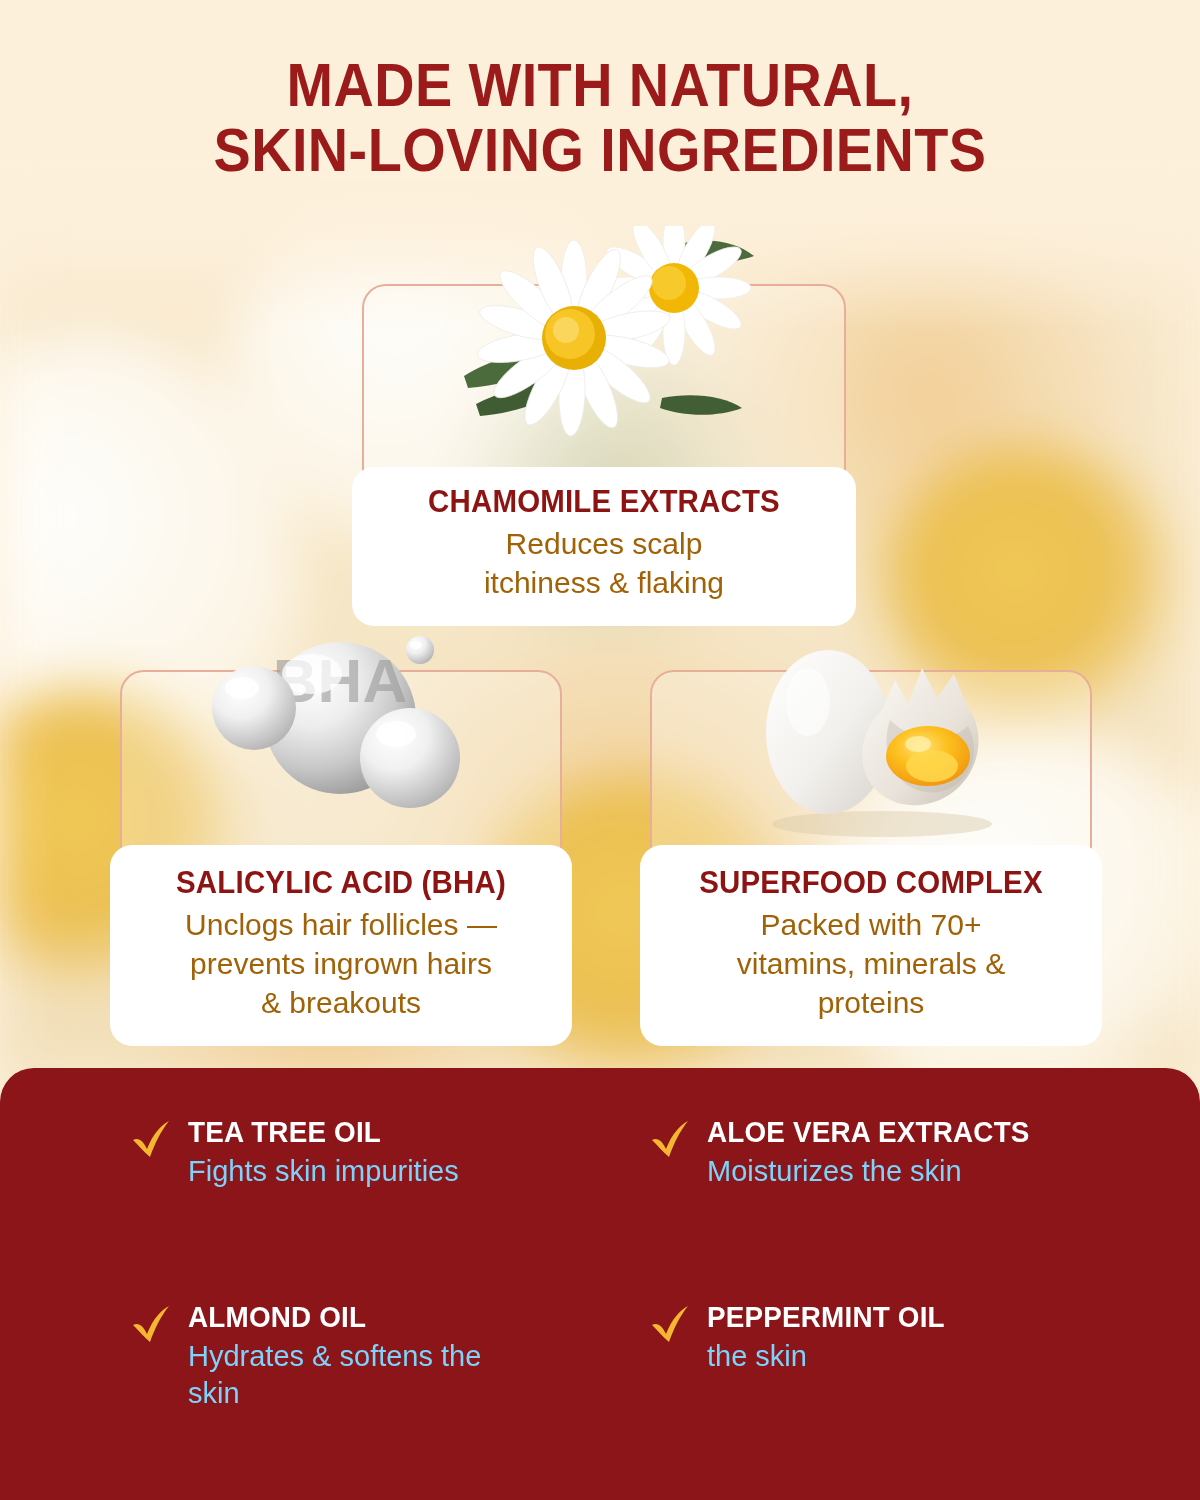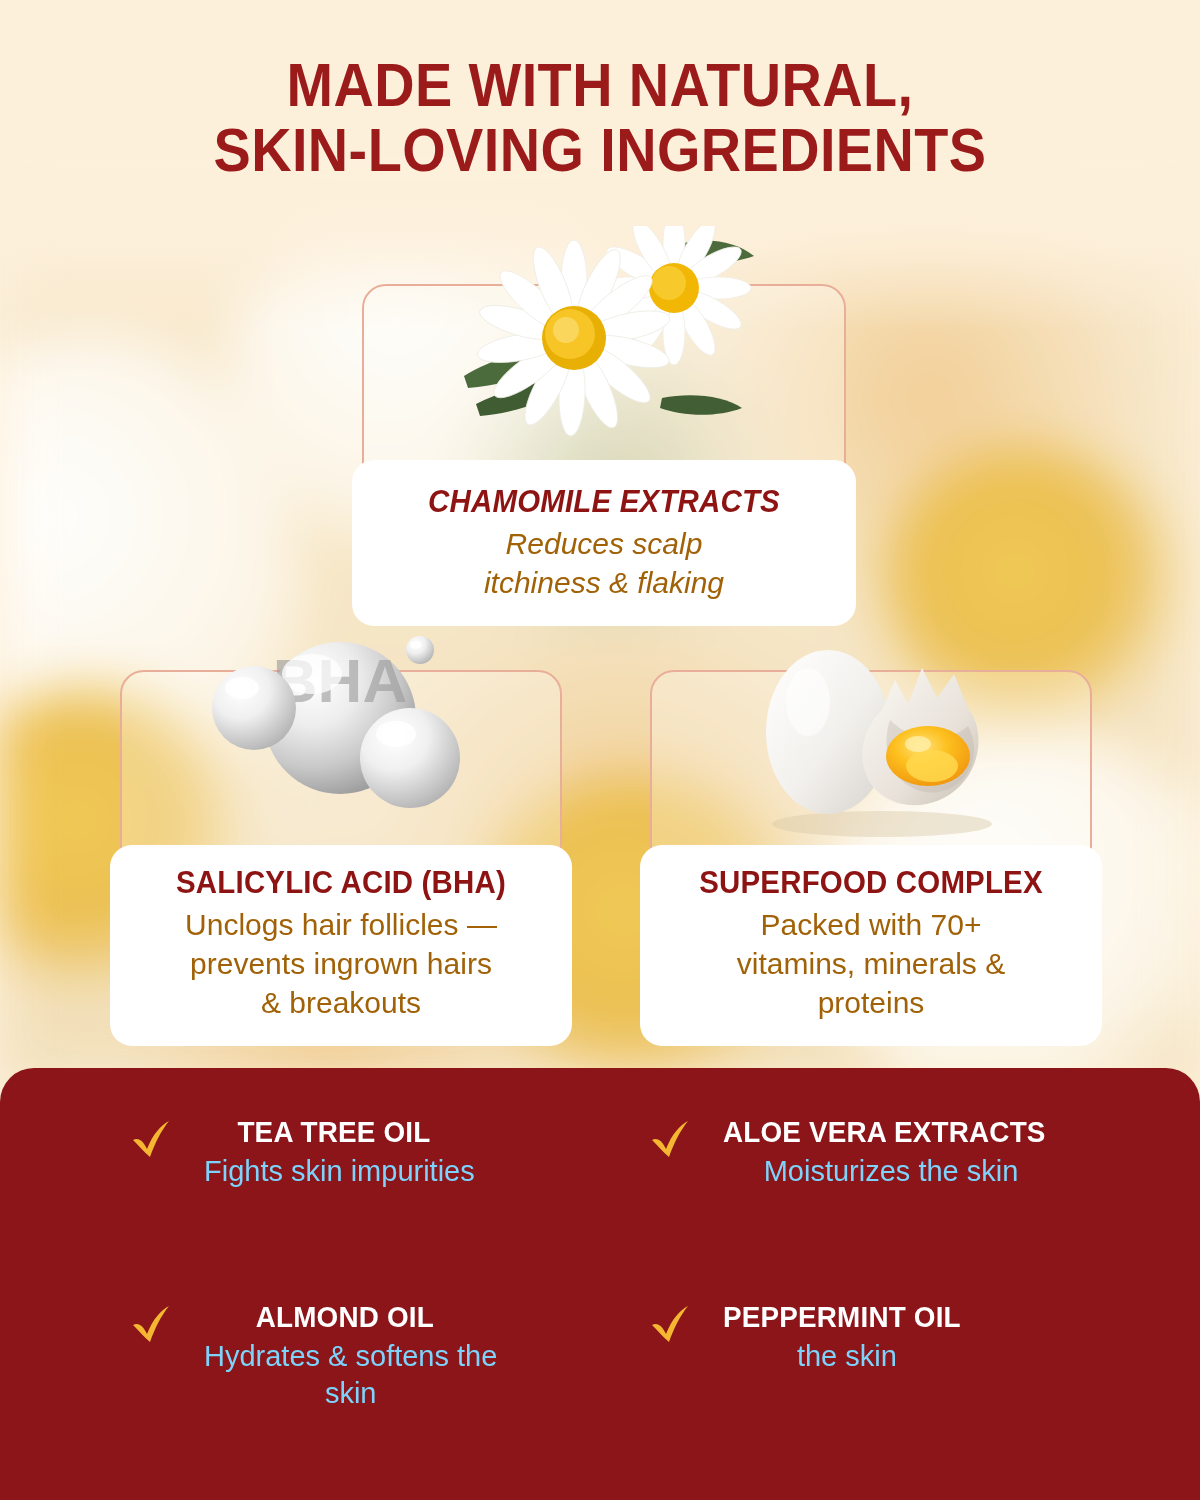--- a/index.html
+++ b/index.html
@@ -98,41 +98,41 @@
   }
   .card-desc {
     color:#a16207;
     font-size:30px;
     line-height:1.30;
     margin-top:4px;
   }
 
   
   #card-chamomile { left:362px; top:284px; width:484px; height:330px; }
-  #card-chamomile .card-text { padding-top:24px;font-style:italic; }
+  #card-chamomile .card-text { padding-top:17px; }
   #card-bha       { left:120px; top:670px; width:442px; height:364px; }
   #card-superfood { left:650px; top:670px; width:442px; height:364px; }
 
   
   .panel {
     position:absolute;
     left:0; top:1068px; width:1200px; height:432px;
     background:#8B1519;
     border-radius:34px 34px 0 0;
   }
   .panel-grid {
     position:absolute; left:0; top:0; width:1200px; height:432px;
     display:grid;
     grid-template-columns:1fr 1fr;
     grid-template-rows:1fr 1fr;
     padding:46px 60px 40px 130px;
     column-gap:28px;
     row-gap:24px;
   }
-  .bullet { display:flex; align-items:flex-start; gap:32px;text-align:center; }
+  .bullet { display:flex; align-items:flex-start; gap:16px; }
   .tick { flex:0 0 auto; width:42px; height:42px; margin-top:4px; }
   .bullet-body { padding-top:2px; }
   .bullet-title {
     color:#FFFFFF; font-weight:bold; font-size:29px;
     letter-spacing:0.2px; transform:scaleX(0.96); transform-origin:left center;
     white-space:nowrap;
   }
   .bullet-desc {
     color:#7dd3fc; font-size:29px; line-height:1.28;
     margin-top:4px; max-width:400px;

